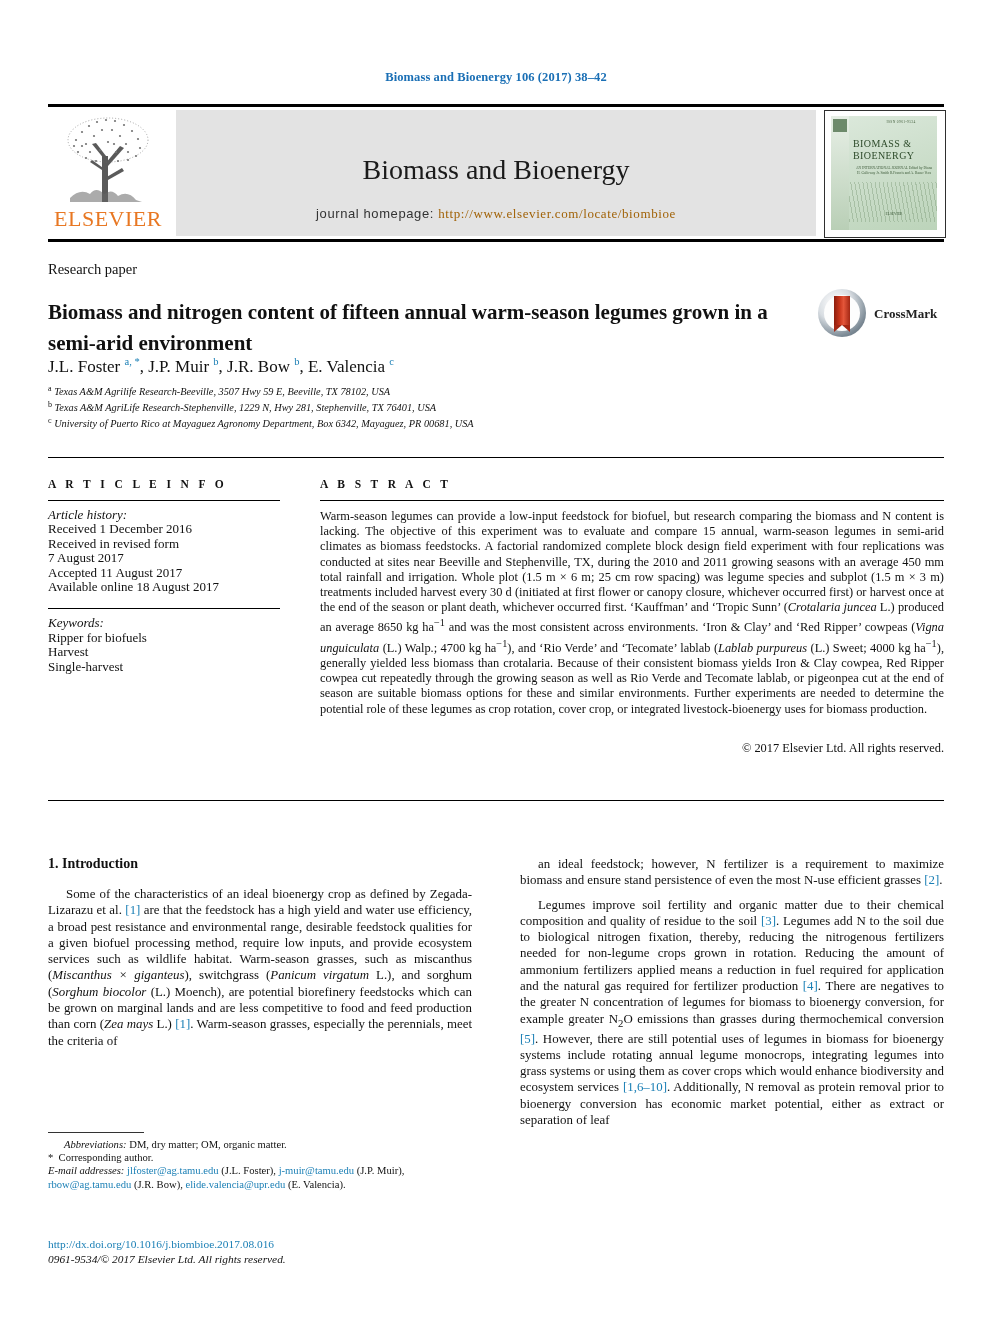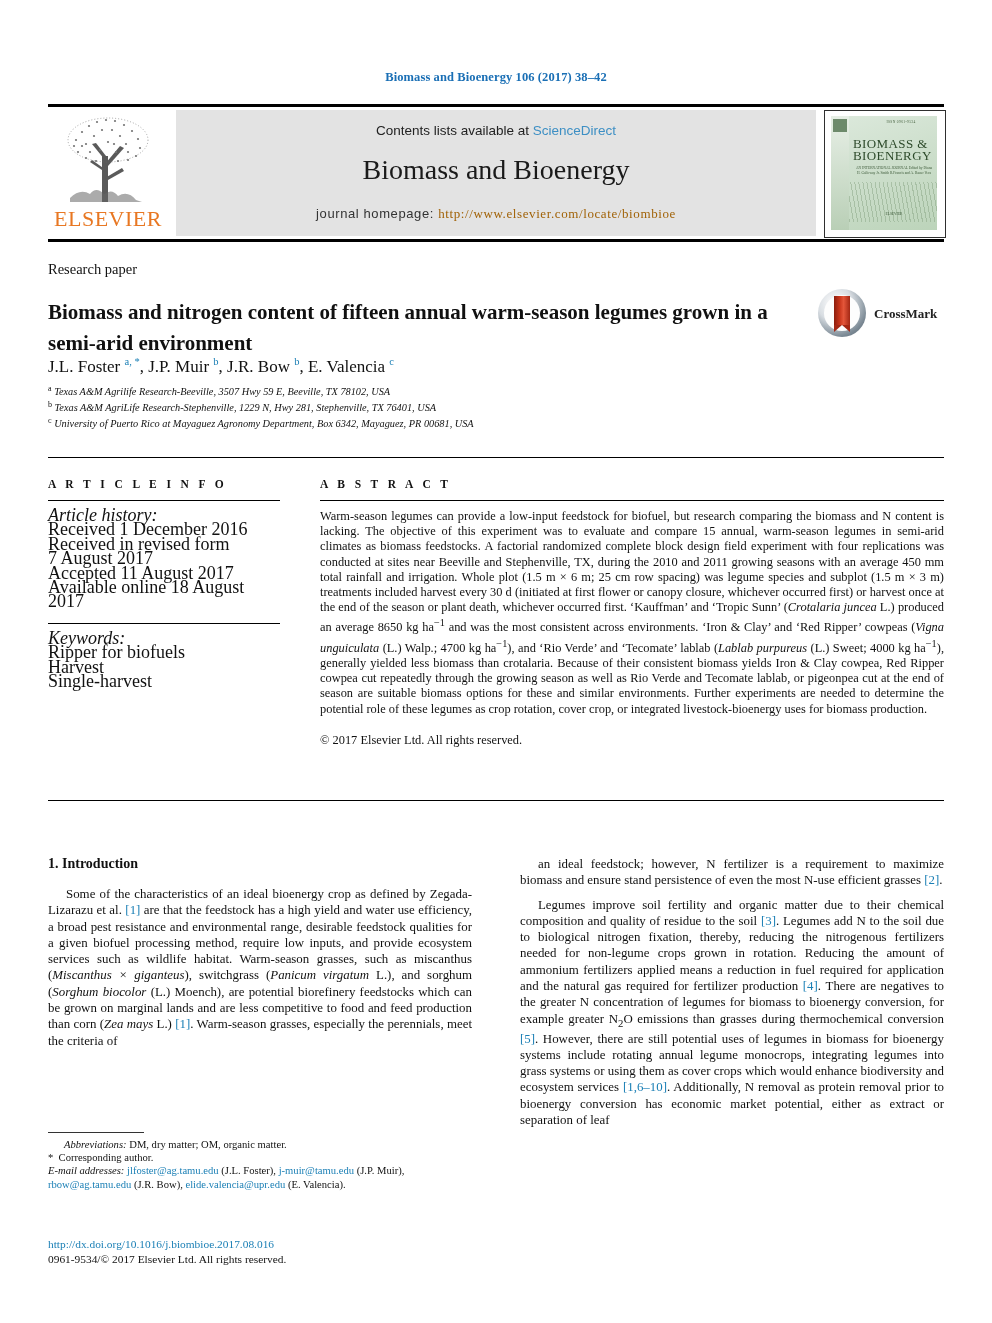--- a/index.html
+++ b/index.html
@@ -138,21 +138,21 @@
     background: #6d8a6b;
   }
   .cover-topnum {
     position: absolute; left: 40px; top: 4px; width: 60px;
     text-align: center; font-size: 3.5px; color: #45603f;
     font-family: "Liberation Serif", serif; letter-spacing: .4px;
   }
   .cover-title {
     position: absolute; left: 22px; top: 22px; width: 82px;
     font-family: "Liberation Serif", serif;
-    font-size: 13px; line-height: 12px; color: #2d4a2a; letter-spacing: .4px;
+    font-size: 10px; line-height: 12px; color: #2d4a2a; letter-spacing: .4px;
   }
   .cover-sub {
     position: absolute; left: 24px; top: 50px; width: 78px;
     font-size: 3.6px; line-height: 5px; color: #3d5a39; text-align: center;
   }
   .cover-bottom {
     position: absolute; left: 24px; top: 96px; width: 78px;
     font-size: 3.6px; line-height: 5px; color: #3d5a39; text-align: center;
   }
   .cover-grass {
@@ -253,42 +253,42 @@
   .info-col {
     position: absolute;
     left: 48px; top: 478px;
     width: 232px;
   }
   .info-rule {
     width: 232px; height: 1px; background: #000; margin: 10px 0 7px 0;
   }
   .info-rule.second { margin-top: 14px; }
   .info-text {
-    font-size: 18px;
+    font-size: 13px;
     line-height: 14.4px;
     color: #111;
   }
   .info-text .it { font-style: italic; }
 
   .abstract-col {
     position: absolute;
     left: 320px; top: 478px;
     width: 624px;
   }
   .abs-rule { width: 624px; height: 1px; background: #000; margin: 10px 0 8px 0; }
   .abstract-body {
     font-size: 12.4px;
     line-height: 15.2px;
     text-align: justify;
     color: #111;
   }
   .abstract-body .it { font-style: italic; }
   .copyright {
-    margin-top: 16px;
-    text-align: left;
+    margin-top: 24px;
+    text-align: right;
     font-size: 12.4px;
     color: #111;
   }
 
   
   .col-left {
     position: absolute;
     left: 48px; top: 856px;
     width: 424px;
   }
@@ -336,21 +336,21 @@
   .footnotes .star-line { display: block; padding-left: 8px; text-indent: -8px; }
 
   .doi-block {
     position: absolute;
     left: 48px; top: 1237px;
     width: 500px;
     font-size: 11.4px;
     line-height: 15px;
   }
   .doi-block .lnk { color: #1a7fb5; }
-  .issn-line { color: #111; font-weight: normal; }
+  .issn-line { color: #111; font-weight: normal; font-style: italic; }
 </style>
 </head>
 <body>
 
 <div class="page">
 
   <div class="running-head">Biomass and Bioenergy 106 (2017) 38–42</div>
 
   <div class="rule-thick-top"></div>
 
@@ -401,23 +401,20 @@
             <circle cx="58" cy="34" r="1.1"></circle>
         </g>
         <g fill="#666">
           <path d="M14 88 q10 -10 20 -4 q6 -8 14 0 q8 -6 14 2 q10 -6 18 4 L86 92 L14 92 Z" opacity=".55"></path>
         </g>
       </svg>
       <div class="elsevier-word">ELSEVIER</div>
     </div>
 
     <div class="header-grey">
-      <div class="contents-line">
-        <span>Contents lists available at </span><span class="sd">ScienceDirect</span>
-      </div>
       <div class="journal-title">Biomass and Bioenergy</div>
       <div class="homepage-line">
         <span>journal homepage: </span><span class="url">http://www.elsevier.com/locate/biombioe</span>
       </div>
     </div>
 
     <div class="cover-thumb">
       <div class="cover-inner">
         <div class="cover-leftbar"></div>
         <div class="cover-elsevier-mark"></div>

